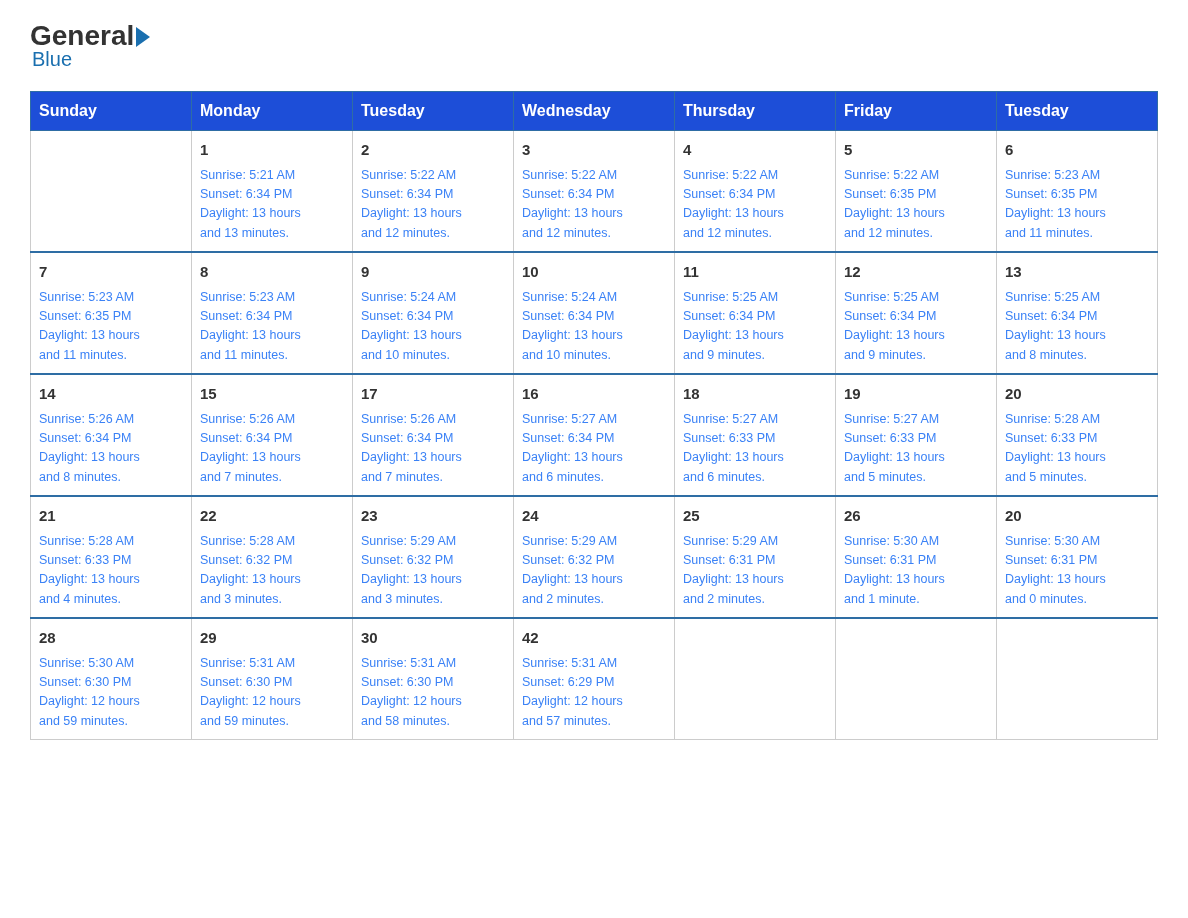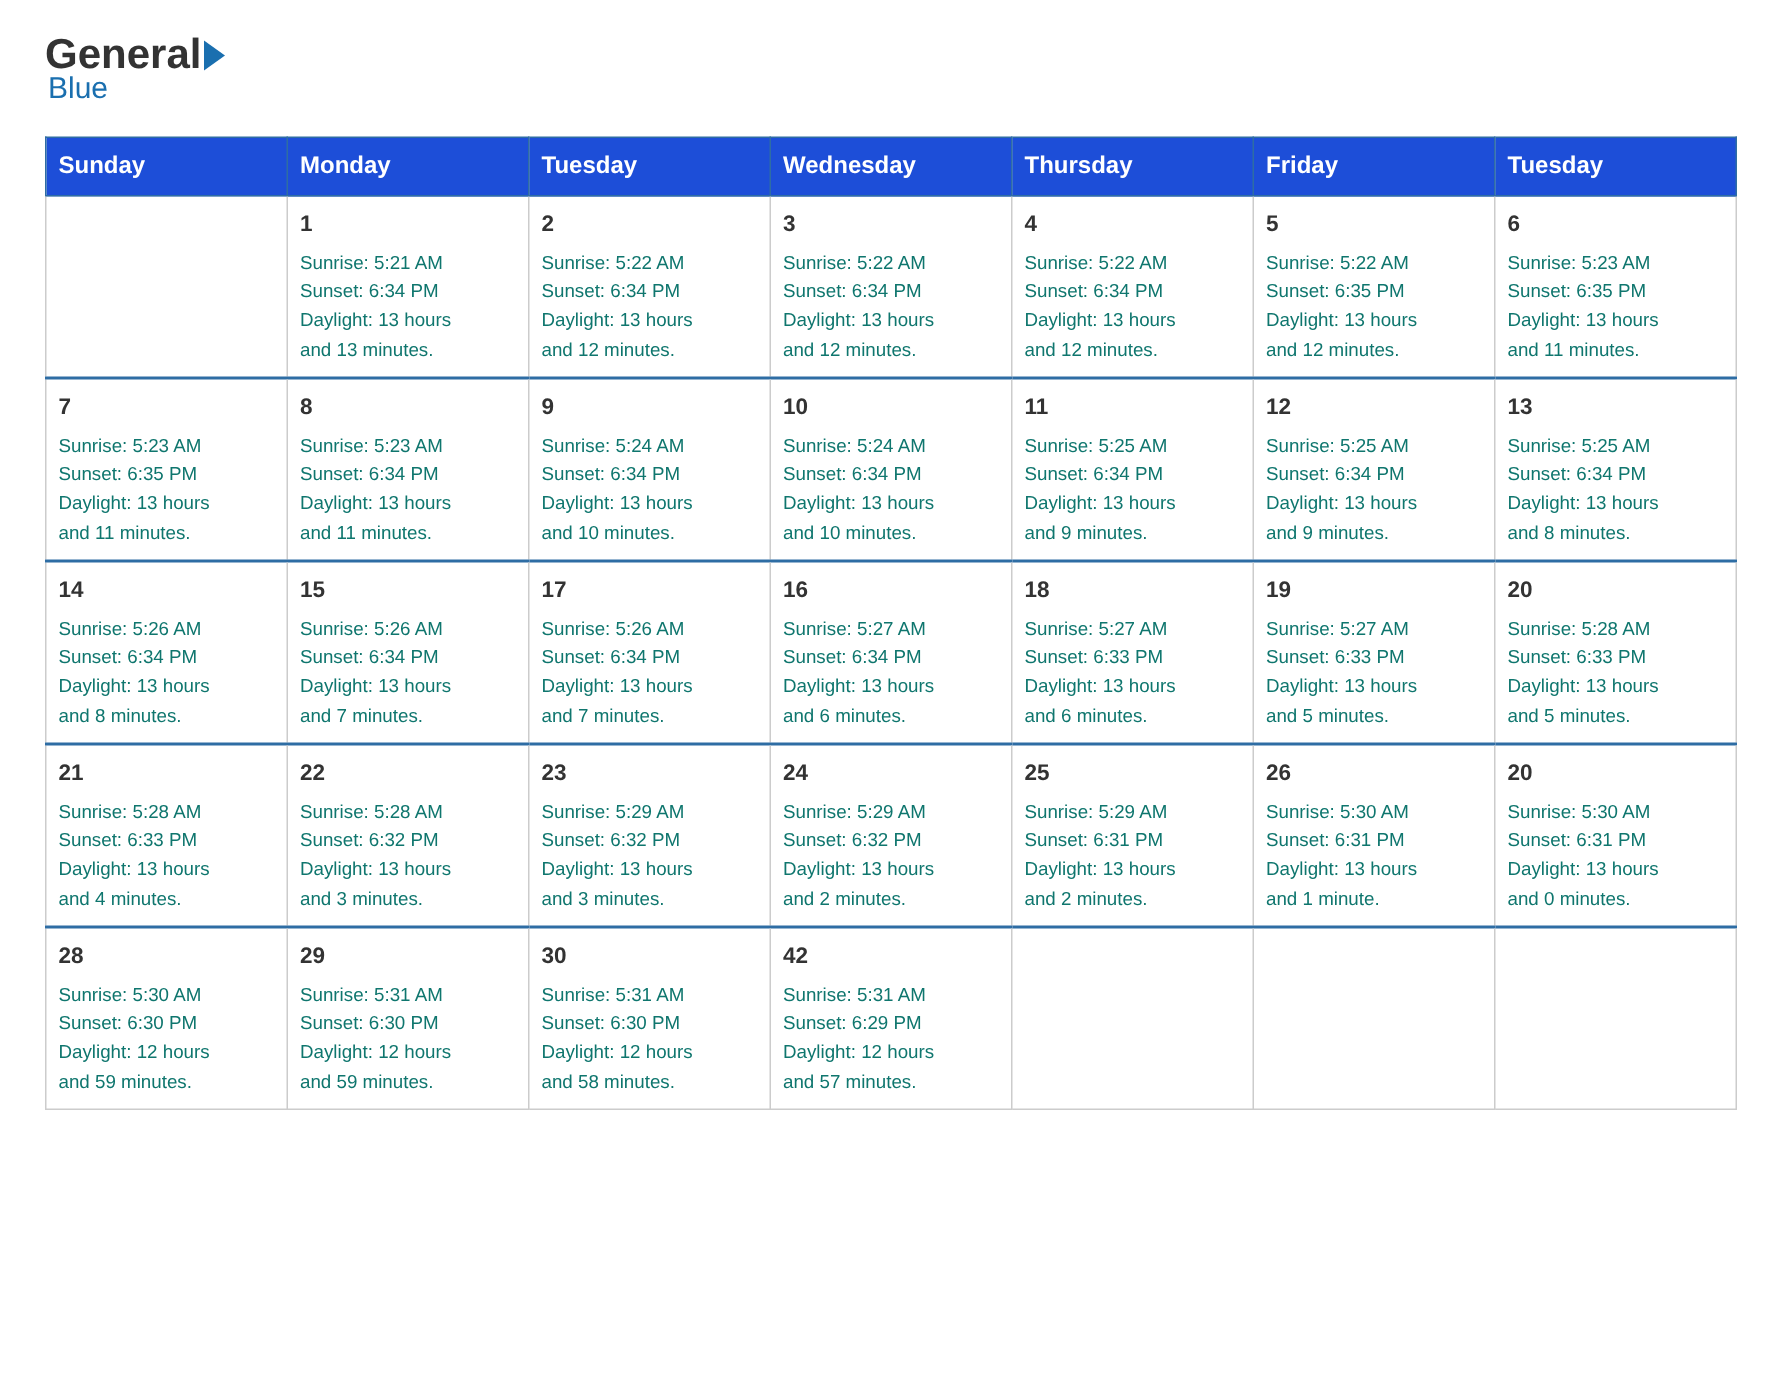--- a/index.html
+++ b/index.html
@@ -84,21 +84,21 @@
       color: #333;
     }
     .day-num {
       font-size: 15px;
       font-weight: bold;
       display: block;
       margin-bottom: 4px;
     }
     .day-info {
       font-size: 12.5px;
-      color: #0f766e;
+      color: #3b82f6;
       line-height: 1.55;
     }
     .calendar tr:not(:last-child) td {
       border-bottom: 2px solid #2e6da4;
     }
     .empty {
       background: #fff;
     }
   </style>
 </head>

